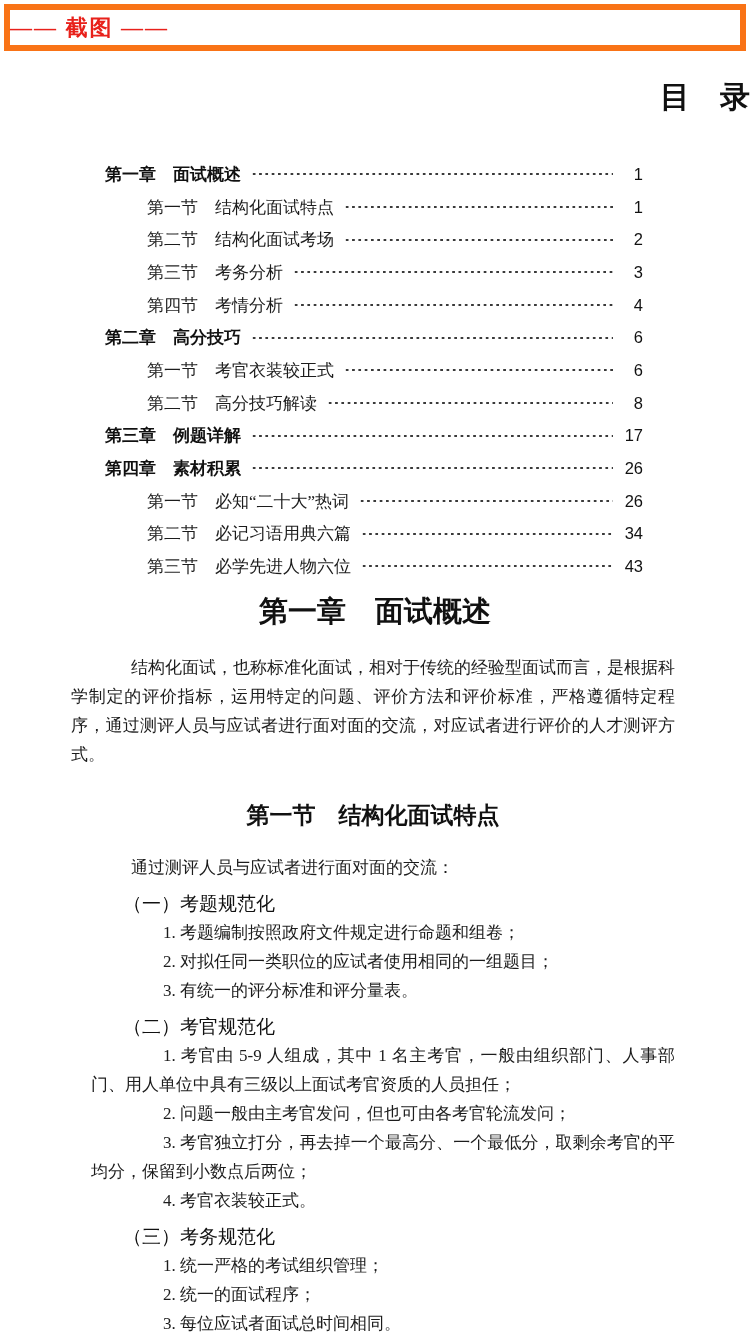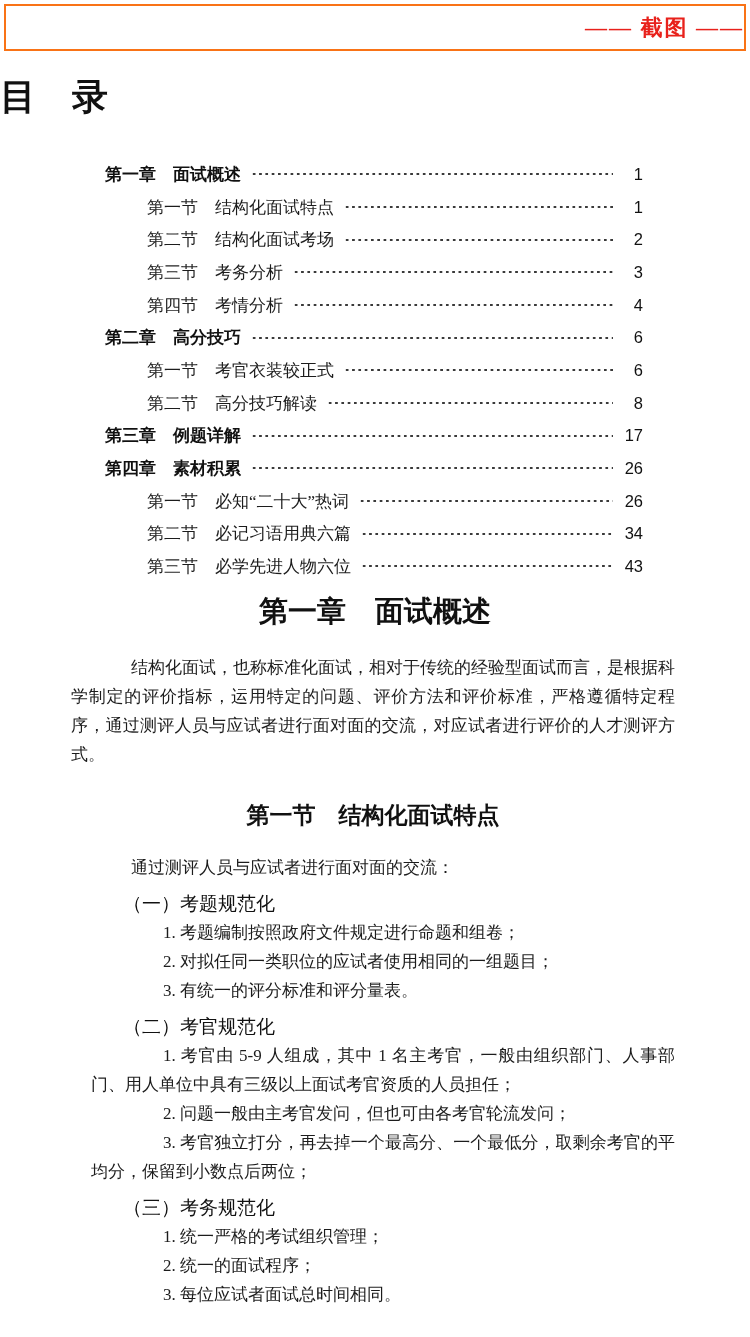--- a/index.html
+++ b/index.html
@@ -14,41 +14,41 @@
     width: 750px;
     height: 1337px;
     background: #ffffff;
     overflow: hidden;
   }
 
   
   .banner {
     margin: 4px 4px 0 4px;
     height: 47px;
-    border: 2px solid #f97316;
+    border: 6px solid #f97316;
     display: flex;
     align-items: center;
-    justify-content: flex-end;
+    justify-content: flex-start;
     background: #ffffff;
   }
   .banner-text {
     font-family: "Liberation Serif", serif;
     font-weight: bold;
     font-size: 22px;
     color: #e8211b;
     letter-spacing: 2px;
   }
 
   
   .doc-title {
     margin-top: 30px;
-    text-align: left;
-    font-family: "Liberation Sans", sans-serif;
-    font-weight: bold;
-    font-size: 36px;
+    text-align: right;
+    font-family: "Liberation Sans", sans-serif;
+    font-weight: bold;
+    font-size: 30px;
     line-height: 32px;
     color: #111111;
   }
 
   
   .toc { margin: 45px 107px 0 105px; }
   .toc-row {
     display: flex;
     align-items: center;
     height: 32.7px;
@@ -220,20 +220,21 @@
 
     <div class="subhead">（一）考题规范化</div>
     <p class="item">1. 考题编制按照政府文件规定进行命题和组卷；</p>
     <p class="item">2. 对拟任同一类职位的应试者使用相同的一组题目；</p>
     <p class="item">3. 有统一的评分标准和评分量表。</p>
 
     <div class="subhead">（二）考官规范化</div>
     <p class="item">1. 考官由 5-9 人组成，其中 1 名主考官，一般由组织部门、人事部门、用人单位中具有三级以上面试考官资质的人员担任；</p>
     <p class="item">2. 问题一般由主考官发问，但也可由各考官轮流发问；</p>
     <p class="item">3. 考官独立打分，再去掉一个最高分、一个最低分，取剩余考官的平均分，保留到小数点后两位；</p>
+    <p class="item">4. 考官衣装较正式。</p>
 
     <div class="subhead">（三）考务规范化</div>
     <p class="item">1. 统一严格的考试组织管理；</p>
     <p class="item">2. 统一的面试程序；</p>
     <p class="item">3. 每位应试者面试总时间相同。</p>
   </div>
 
 </div>
 
 </body></html>

